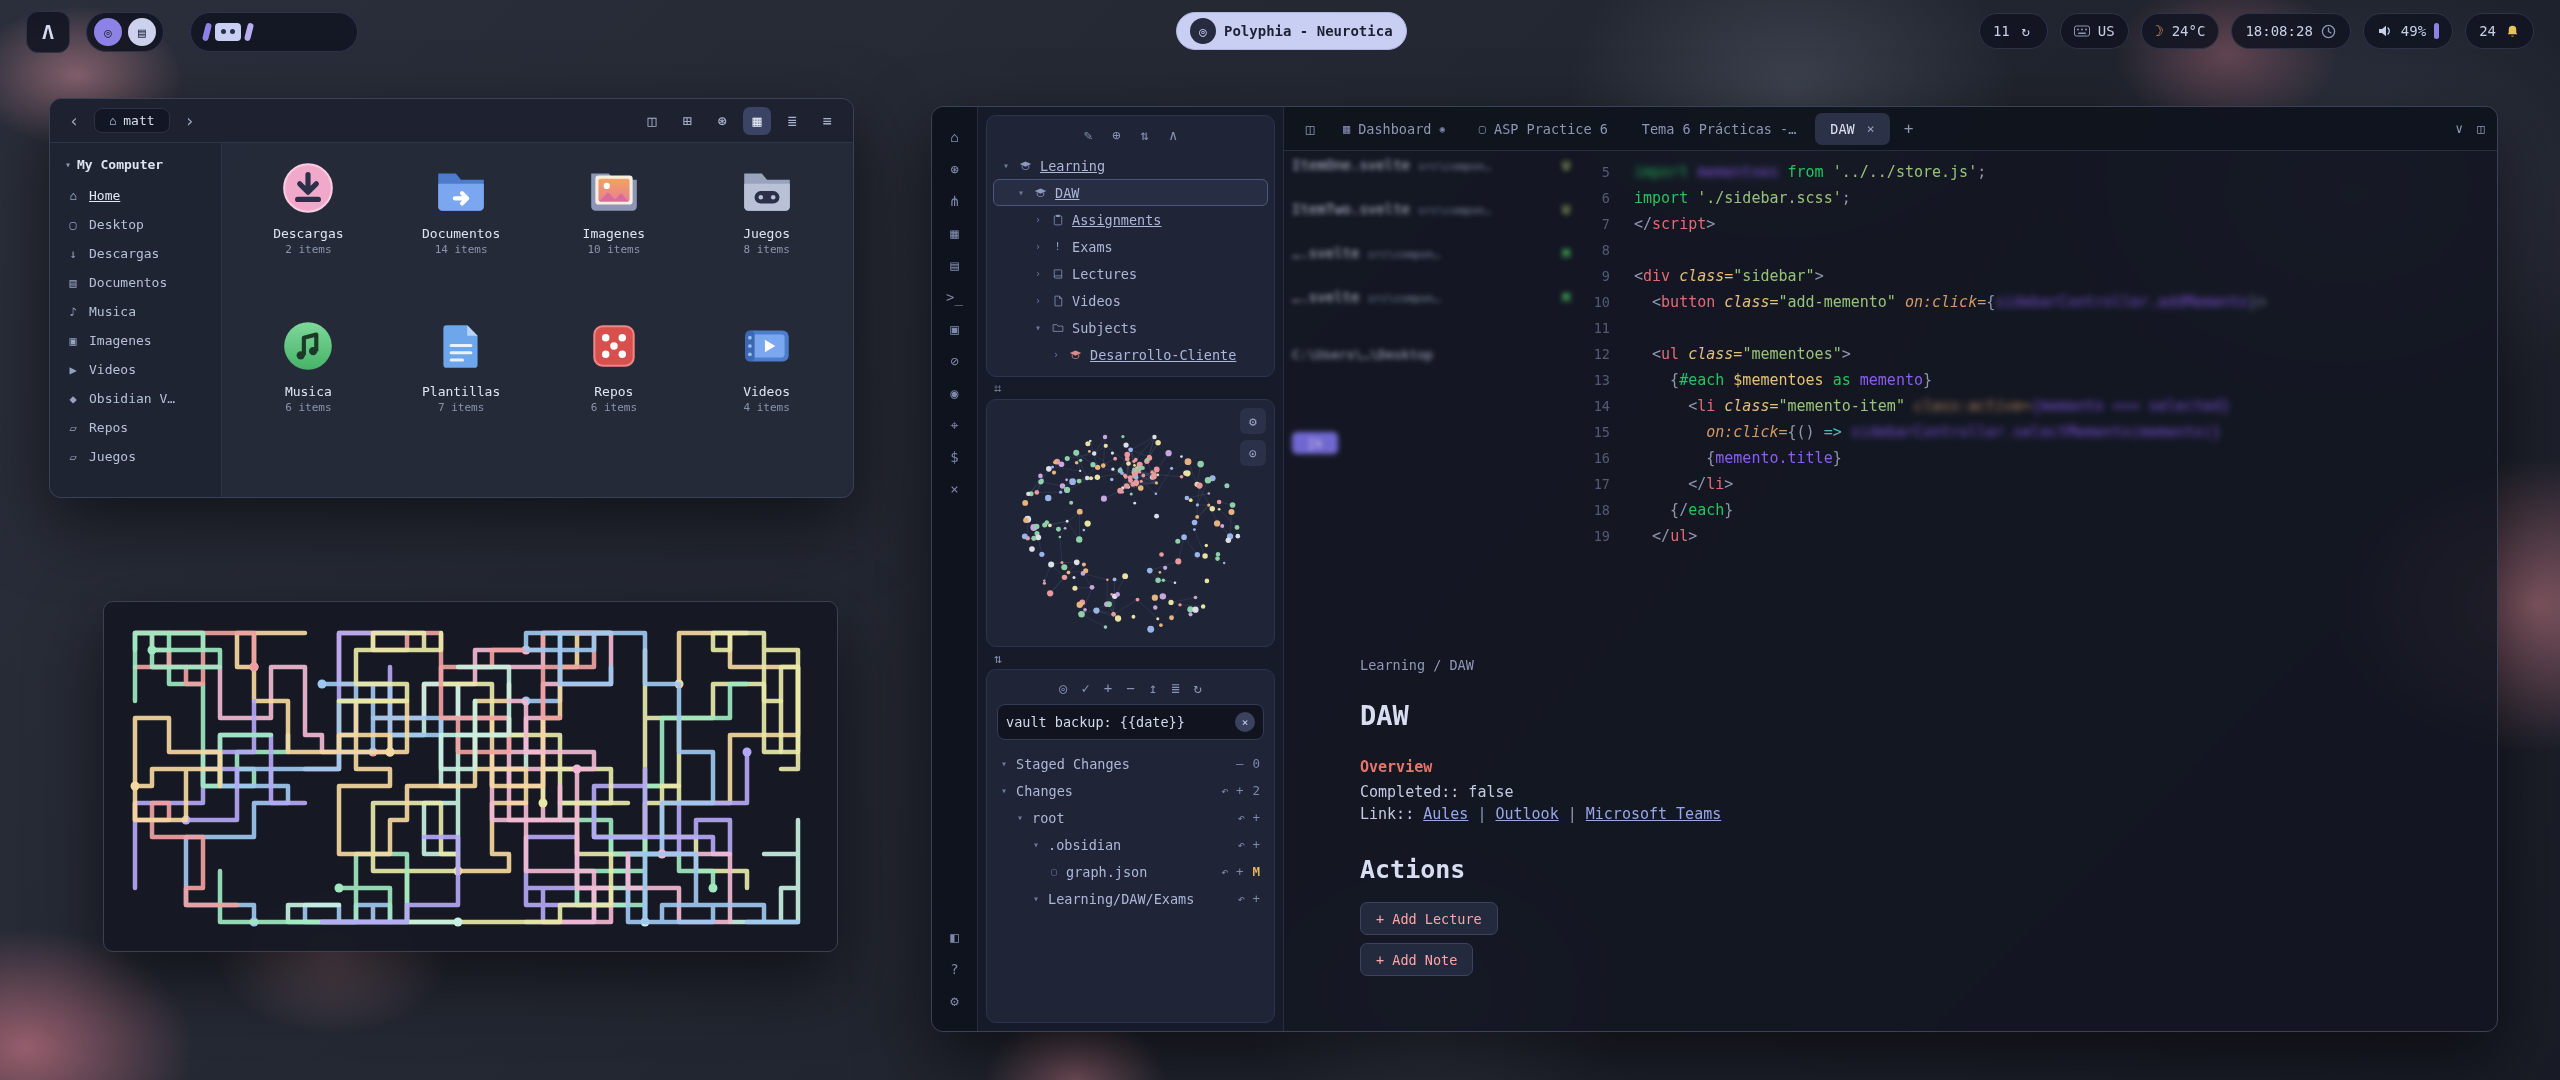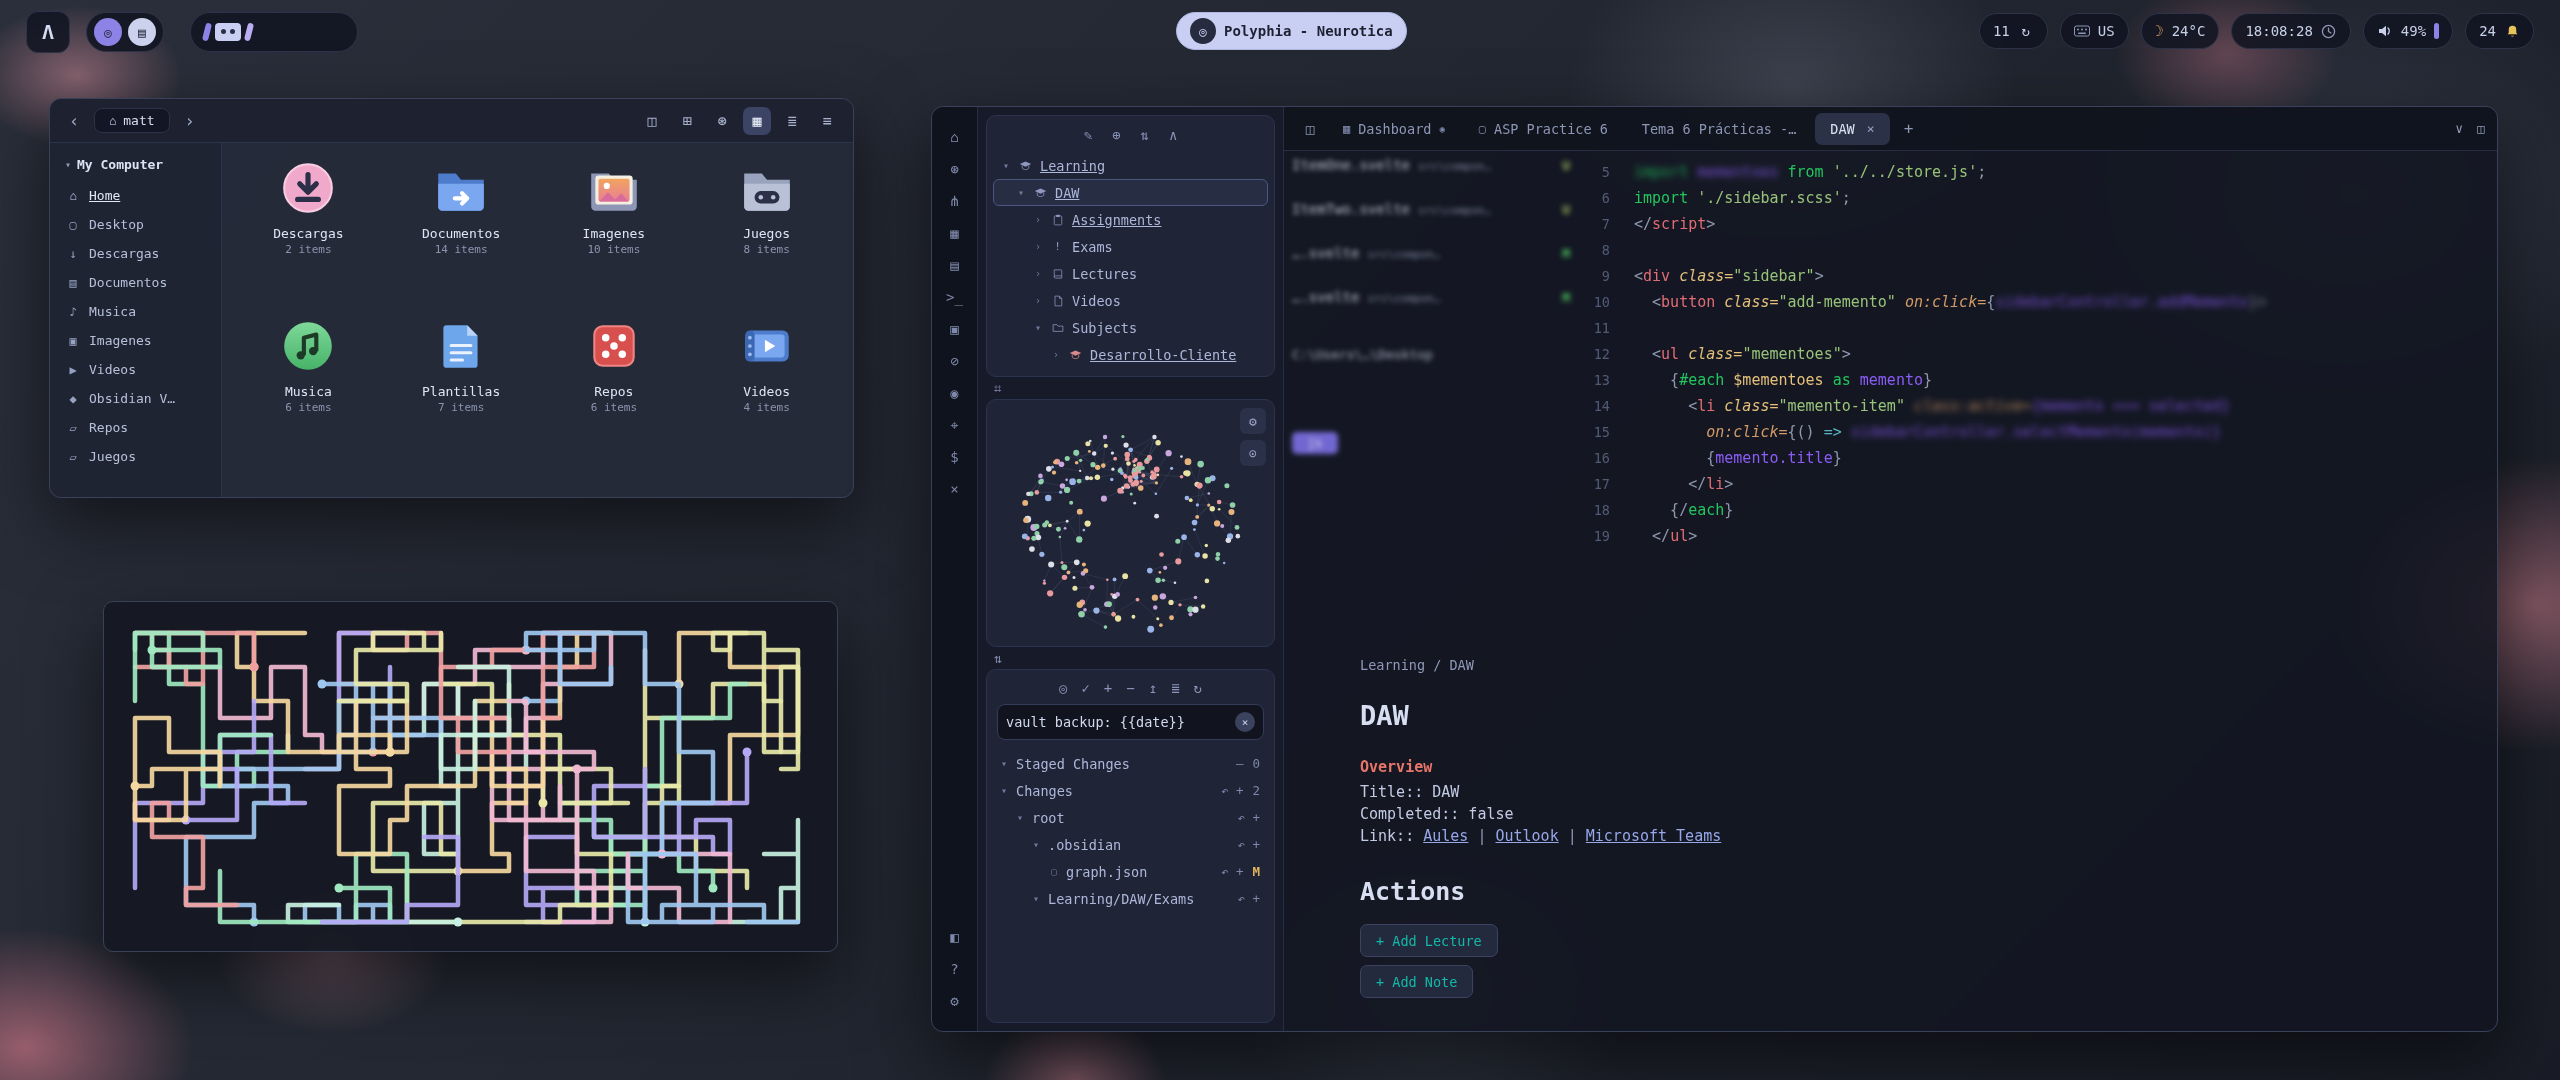--- a/index.html
+++ b/index.html
@@ -152,21 +152,21 @@
 
 .note{position:absolute;left:76px;top:506px;width:940px;font-size:15px;color:#c3cbe4}
 .ncrumb{font-size:13.5px;color:#8f98b8}
 .ntitle{font-size:27px;font-weight:bold;color:#d8def1;margin:27px 0 27px}
 .nover{color:#e8756a;font-weight:bold;margin-bottom:5px;font-size:15px}
 .nfield{line-height:22px}
 .nlink{color:#97a7e8;text-decoration:underline}
 .nsep{color:#8f98b8}
 .nactions{font-size:25px;font-weight:bold;color:#d8def1;margin:30px 0 18px}
 .nbtn{display:inline-flex;align-items:center;height:33px;padding:0 15px;background:#232a3e;
-  border:1px solid #3b4360;border-radius:7px;color:#14b8a6;font-size:13.5px}
+  border:1px solid #3b4360;border-radius:7px;color:#fca5a5;font-size:13.5px}
 .nbtn-row{margin-bottom:8px}
 </style>
 </head>
 <body>
 
 <div id="topbar">
   <div id="logo-btn">
       <span>Λ</span>
     </div>
 
@@ -1098,21 +1098,20 @@
           <div class="cl"><span class="ln">16</span><span class="pu">        {</span><span class="tx">memento.title</span><span class="pu">}</span></div>
           <div class="cl"><span class="ln">17</span><span class="pu">      &lt;/</span><span class="tg">li</span><span class="pu">&gt;</span></div>
           <div class="cl"><span class="ln">18</span><span class="pu">    {/</span><span class="kw">each</span><span class="pu">}</span></div>
           <div class="cl"><span class="ln">19</span><span class="pu">  &lt;/</span><span class="tg">ul</span><span class="pu">&gt;</span></div>
         </div>
 
       <div class="note">
         <div class="ncrumb">Learning / DAW</div>
         <div class="ntitle">DAW</div>
         <div class="nover">Overview</div>
-        <div class="nfield"><span>Title::</span><span> DAW</span></div>
         <div class="nfield"><span>Completed::</span><span> false</span></div>
         <div class="nfield">
           <span>Link::</span><span> </span>
           <span class="nlink">Aules</span>
           <span class="nsep"> | </span>
           <span class="nlink">Outlook</span>
           <span class="nsep"> | </span>
           <span class="nlink">Microsoft Teams</span>
         </div>
         <div class="nactions">Actions</div>

